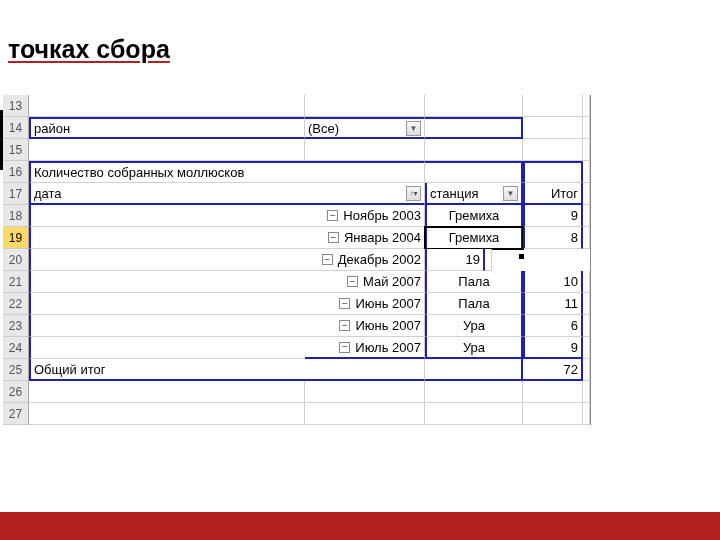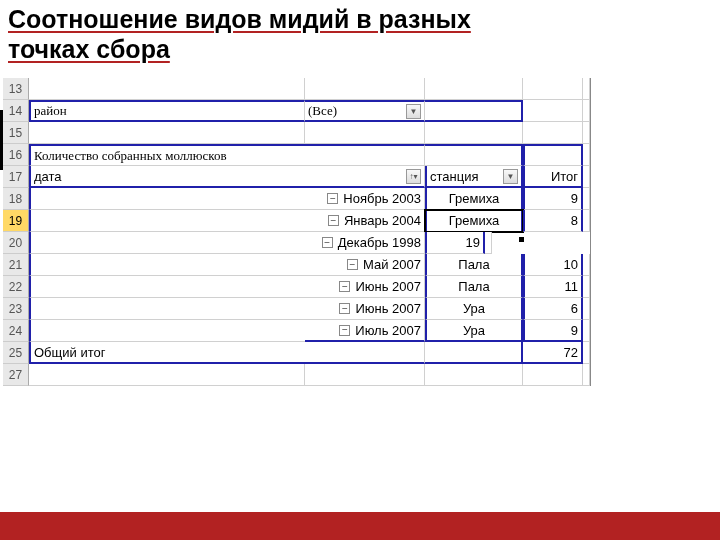--- a/index.html
+++ b/index.html
@@ -38,21 +38,21 @@
     position: absolute;
     top: 110px;
     left: 0;
     width: 25px;
     height: 60px;
     background: #000;
   }
   .sheet {
     position: absolute;
     left: 3px;
-    top: 78px;
+    top: 95px;
     width: 588px;
     background: #fff;
     border-right: 1px solid #888;
   }
   .row {
     display: flex;
     height: 22px;
     align-items: stretch;
     font-size: 13px;
   }
@@ -106,42 +106,42 @@
     width: 15px; height: 15px;
     border: 1px solid #999;
     background: linear-gradient(#f8f8f8,#ddd);
     align-items: center;
     justify-content: center;
     font-size: 8px;
     color: #555;
     flex-shrink: 0;
   }
   
-  .bt { border-top: 2px solid #2020aa !important; font-family: Liberation Serif, serif; }
+  .bt { border-top: 2px solid #2020aa !important; }
   .bb { border-bottom: 2px solid #2020aa !important; }
   .bl { border-left: 2px solid #2020aa !important; }
   .br { border-right: 2px solid #2020aa !important; }
   .sel-cell {
     outline: 2px solid #000;
     outline-offset: -1px;
   }
   .fill-handle {
     position: absolute;
     width: 5px; height: 5px;
     background: #000;
     right: 66px;
     top: 159px;
   }
 </style>
 </head>
 <body>
 
 <div class="title-wrap">
   <div class="title">
-    <span class="u">Соотношение видов мидий в разных</span><br>
+    <br>
     <span class="u">точках сбора</span>
   </div>
 </div>
 
 <div class="black-strip"></div>
 
 <div class="sheet">
 
   <div class="row">
     <div class="rownum">13</div>
@@ -234,21 +234,21 @@
         <span>8</span>
       </div>
     <div class="cell c-e"></div>
   </div>
 
   <div class="row">
     <div class="rownum">20</div>
     <div class="cell c-a bl" style="border-right:none"></div>
     <div class="cell c-b lbl-date">
       <span class="collapse-icon">−</span>
-      <span>Декабрь 1998</span>
+      <span>Декабрь 2002</span>
     </div>
     <div class="cell c-d br bl">
         <span>19</span>
       </div>
     <div class="cell c-e"></div>
   </div>
 
   <div class="row">
     <div class="rownum">21</div>
     <div class="cell c-a bl" style="border-right:none"></div>
@@ -319,20 +319,28 @@
       <span>Общий итог</span>
     </div>
     <div class="cell c-b bb"></div>
     <div class="cell c-c br bb"></div>
     <div class="cell c-d br bb">
       <span>72</span>
     </div>
     <div class="cell c-e"></div>
   </div>
 
+  <div class="row">
+    <div class="rownum">26</div>
+    <div class="cell c-a"></div>
+    <div class="cell c-b"></div>
+    <div class="cell c-c"></div>
+    <div class="cell c-d"></div>
+    <div class="cell c-e"></div>
+  </div>
 
   <div class="row">
     <div class="rownum">27</div>
     <div class="cell c-a"></div>
     <div class="cell c-b"></div>
     <div class="cell c-c"></div>
     <div class="cell c-d"></div>
     <div class="cell c-e"></div>
   </div>
 

